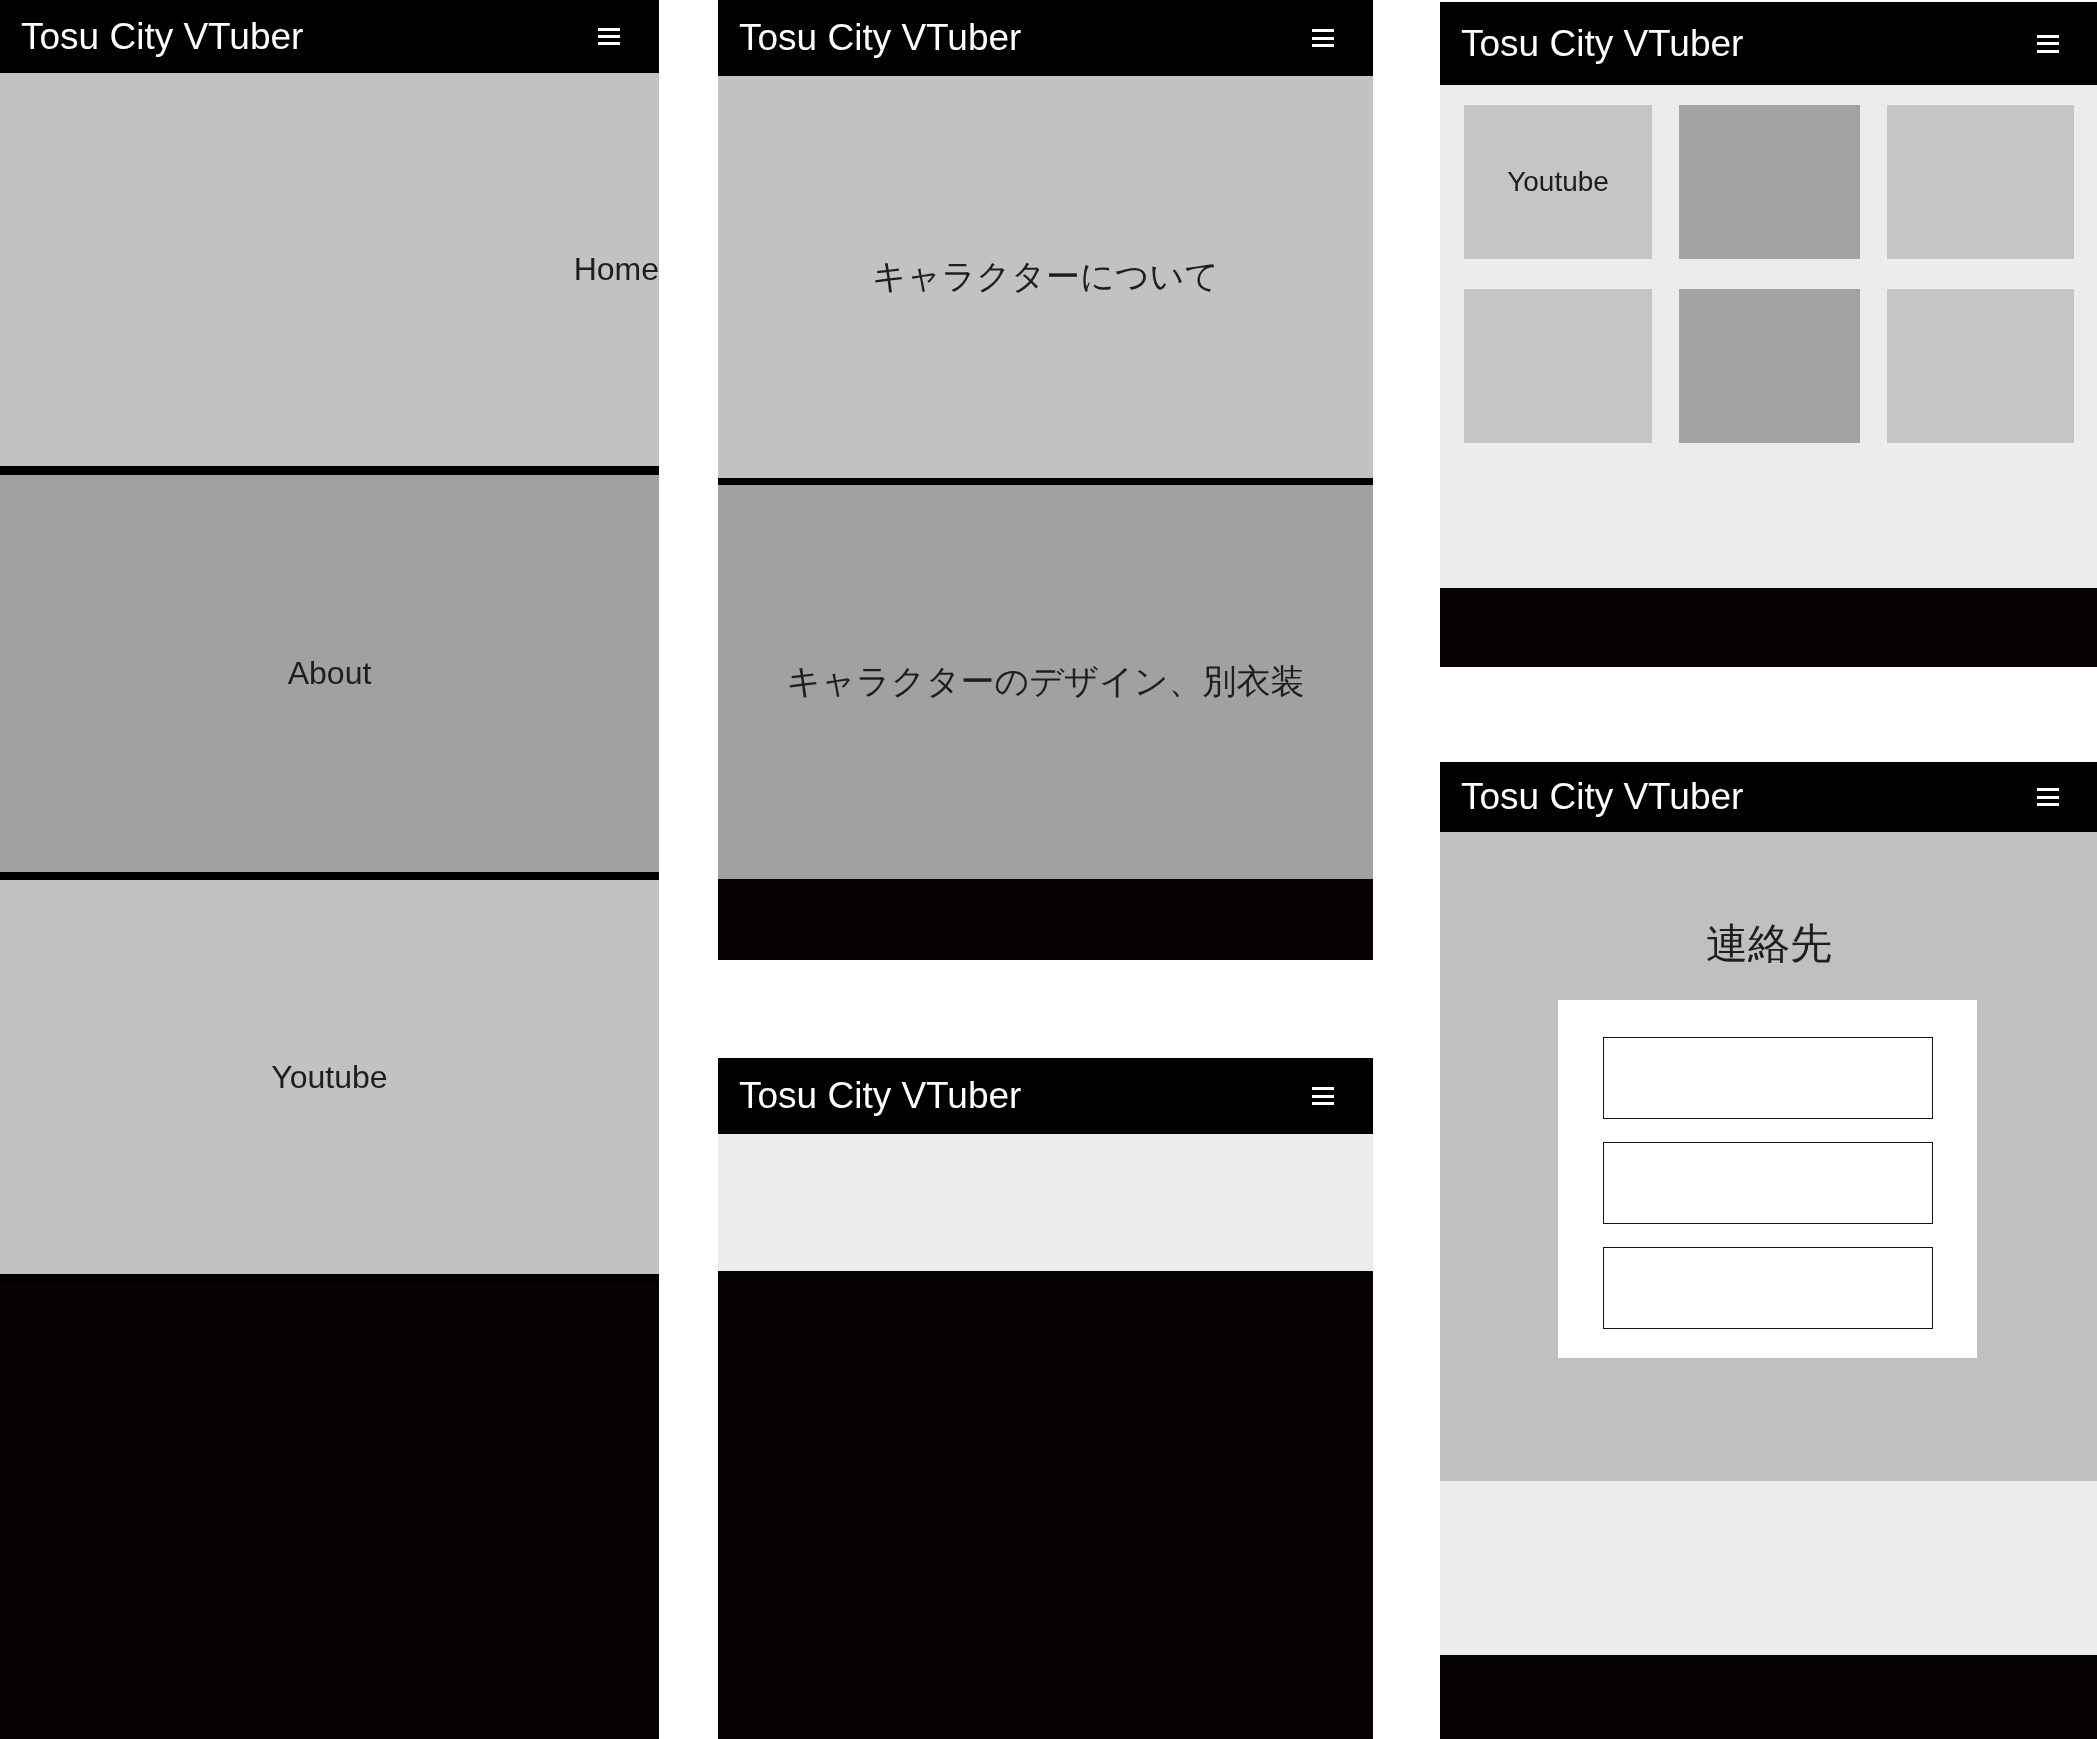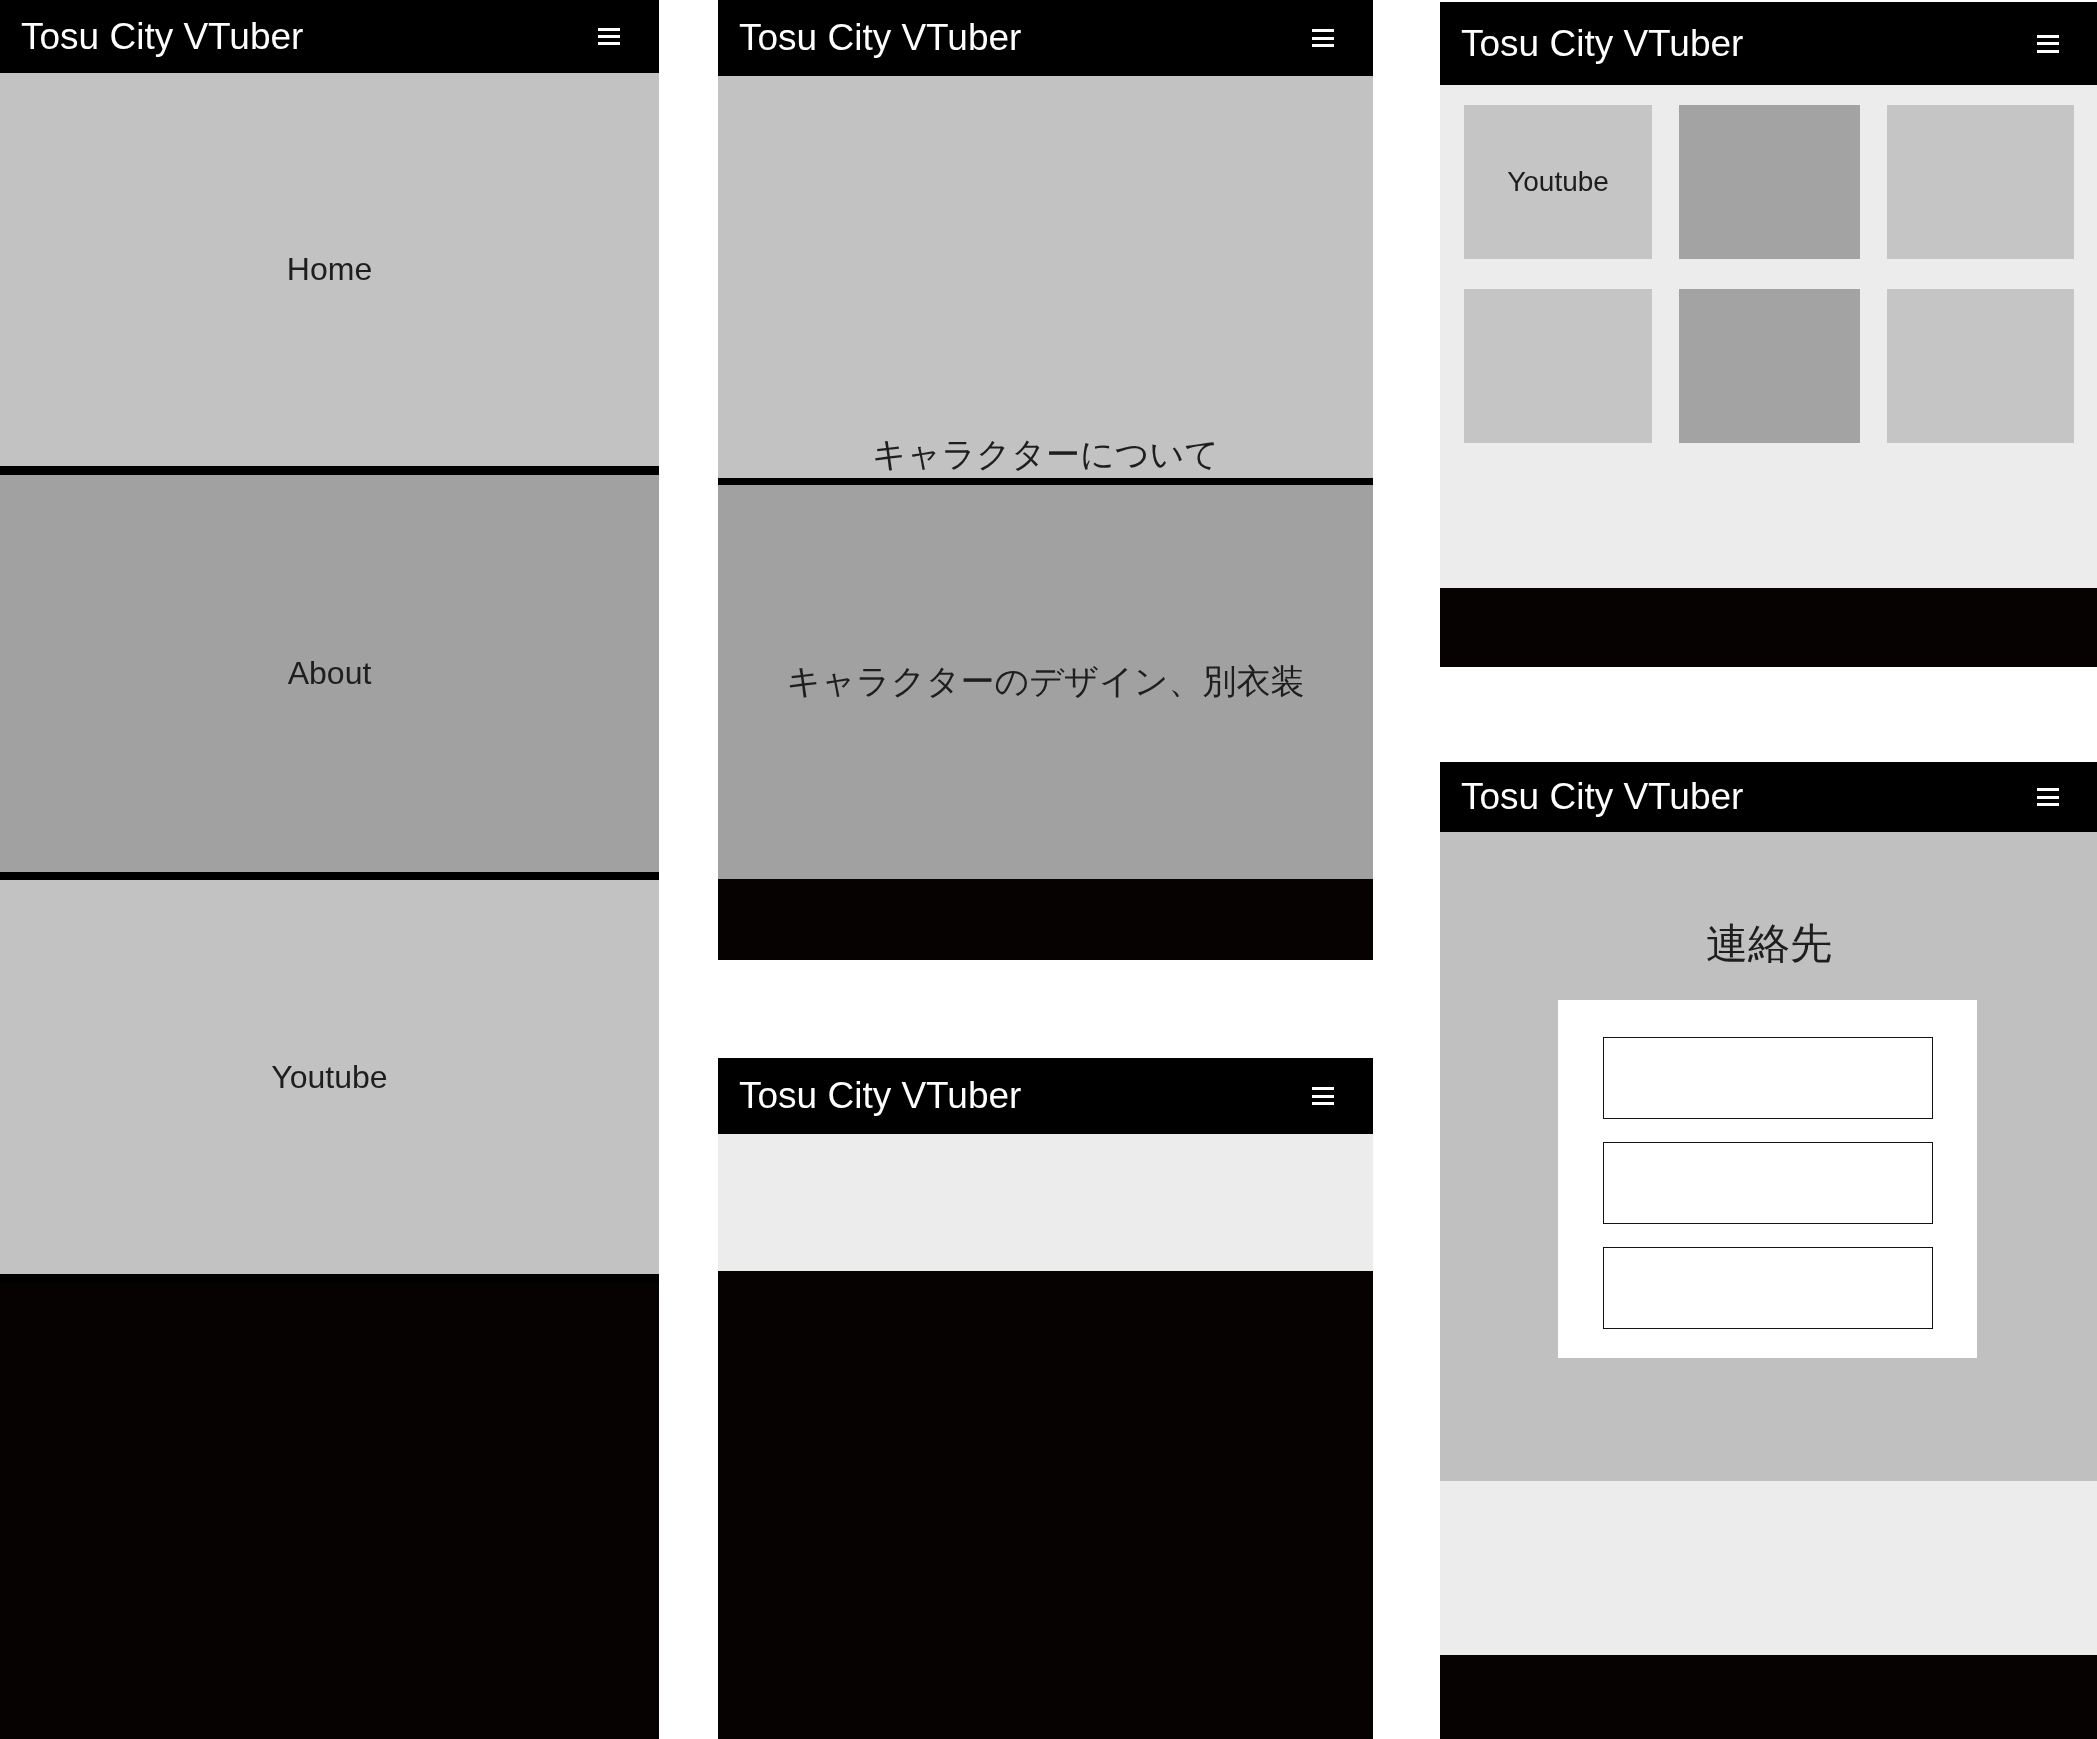--- a/index.html
+++ b/index.html
@@ -53,21 +53,21 @@
 
   <div class="screen" style="left:0;top:0;width:659px;height:1740px;">
     <div class="appbar" style="height:73px;">
       <span class="appbar-title">Tosu City VTuber</span>
       <span class="burger" style="height:73px;">
         <span class="bar"></span>
         <span class="bar"></span>
         <span class="bar"></span>
       </span>
     </div>
-    <div class="sec light" style="height:393px;">
+    <div class="sec light" style="height:393px;justify-content:flex-end;">
       <span class="sec-label">Home</span>
     </div>
     <div class="divider" style="height:8.5px;"></div>
     <div class="sec dark" style="height:397px;">
       <span class="sec-label">About</span>
     </div>
     <div class="divider" style="height:8.5px;"></div>
     <div class="sec light" style="height:394px;">
       <span class="sec-label">Youtube</span>
     </div>
@@ -77,21 +77,21 @@
 
   <div class="screen" style="left:718px;top:0;width:655px;height:960px;">
     <div class="appbar" style="height:76px;">
       <span class="appbar-title">Tosu City VTuber</span>
       <span class="burger" style="height:76px;">
         <span class="bar"></span>
         <span class="bar"></span>
         <span class="bar"></span>
       </span>
     </div>
-    <div class="sec light jp" style="height:402px;align-items:flex-end;">
+    <div class="sec light jp" style="height:402px;">
       <span class="sec-label">キャラクターについて</span>
     </div>
     <div class="divider" style="height:7.3px;"></div>
     <div class="sec dark jp" style="height:394px;">
       <span class="sec-label">キャラクターのデザイン、別衣装</span>
     </div>
     <div class="footer"></div>
   </div>
 
   <div class="screen" style="left:718px;top:1058px;width:655px;height:681px;">

